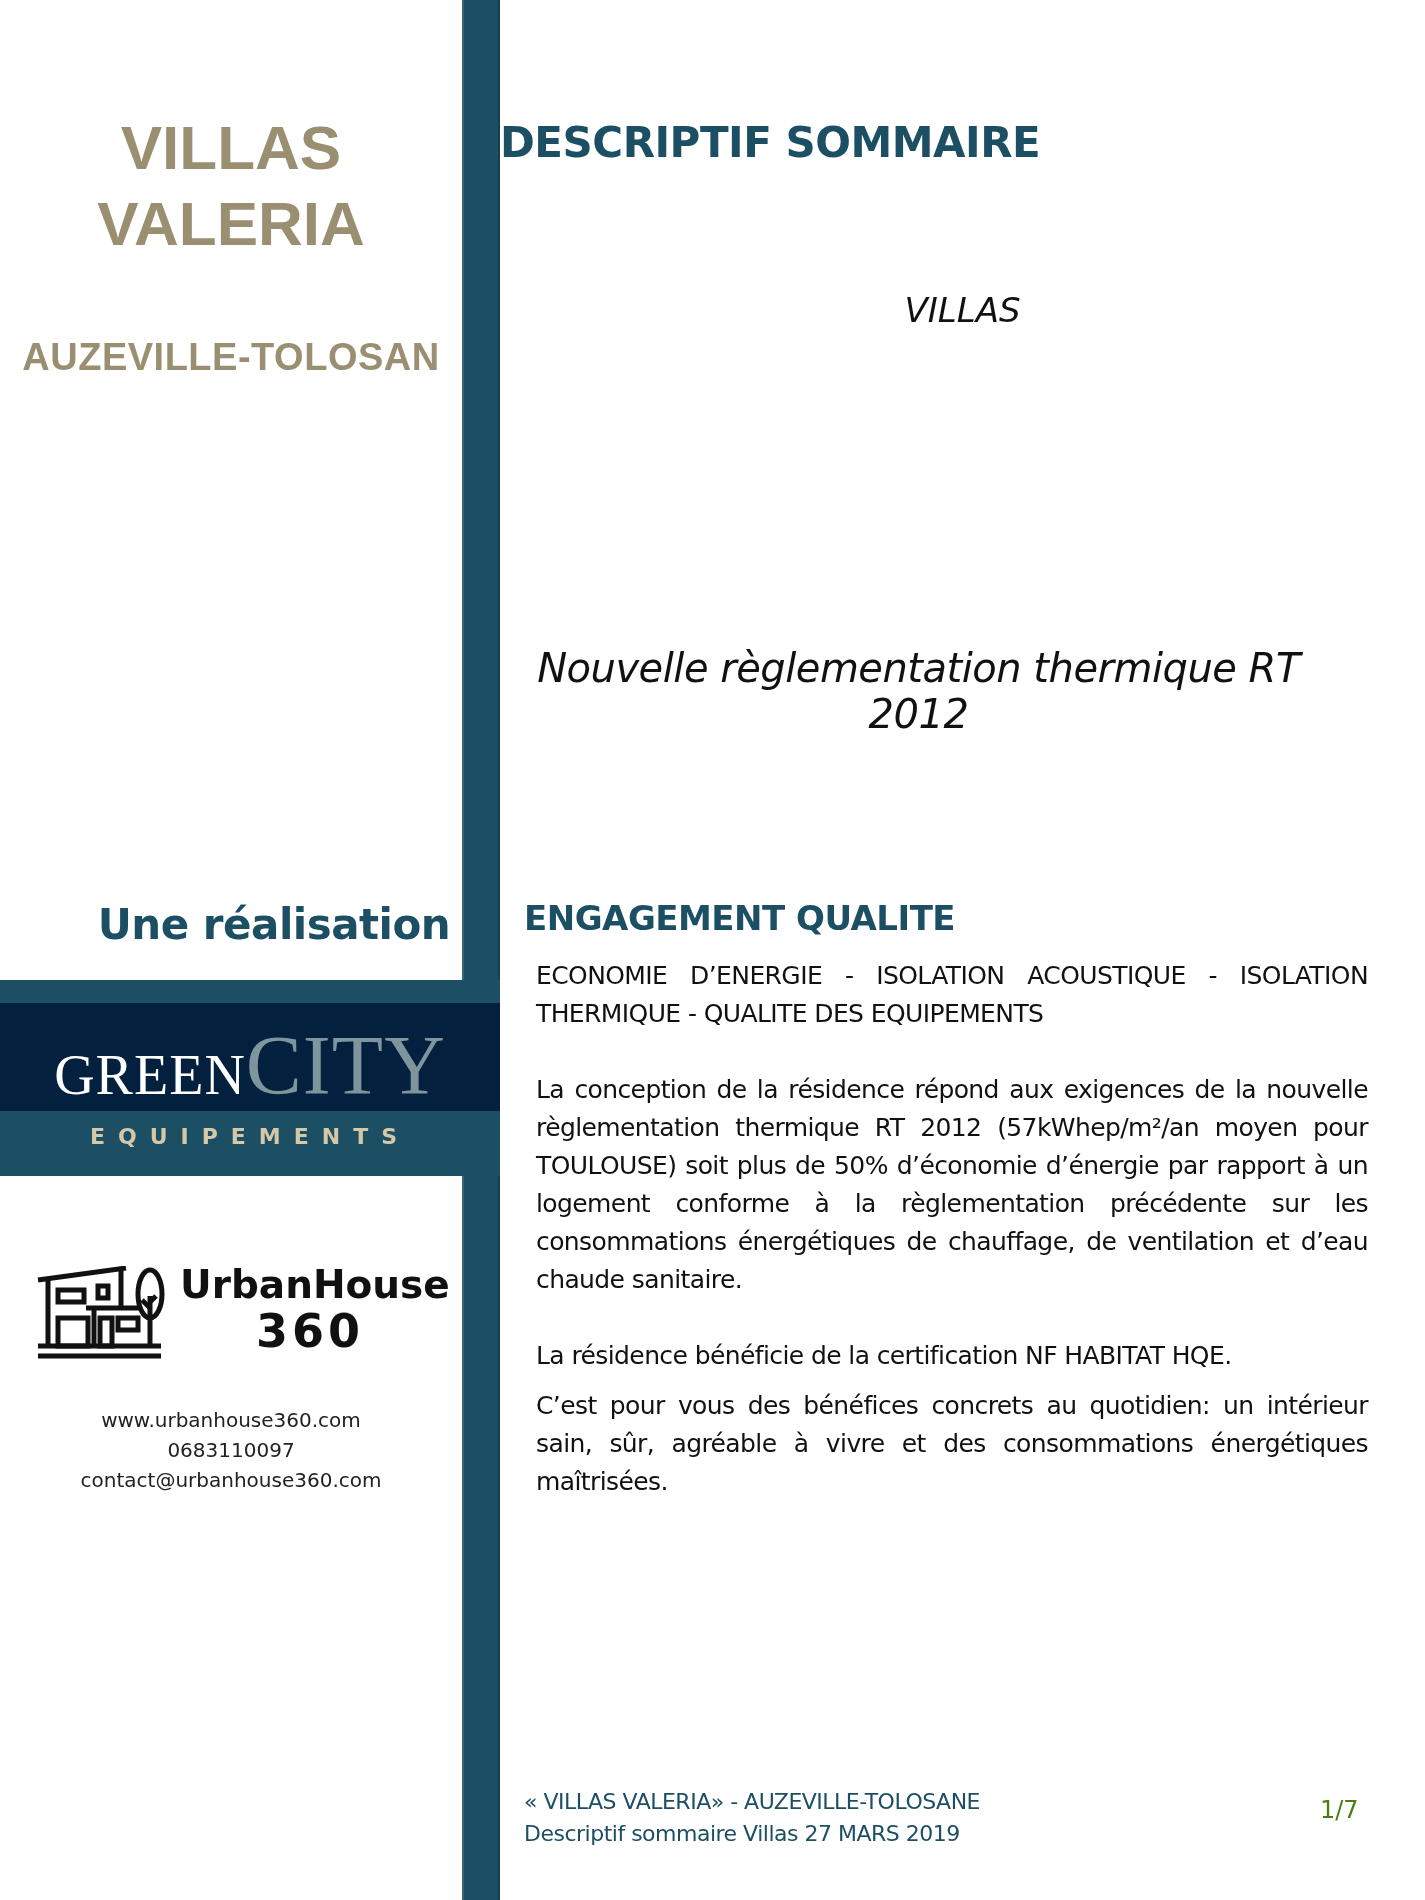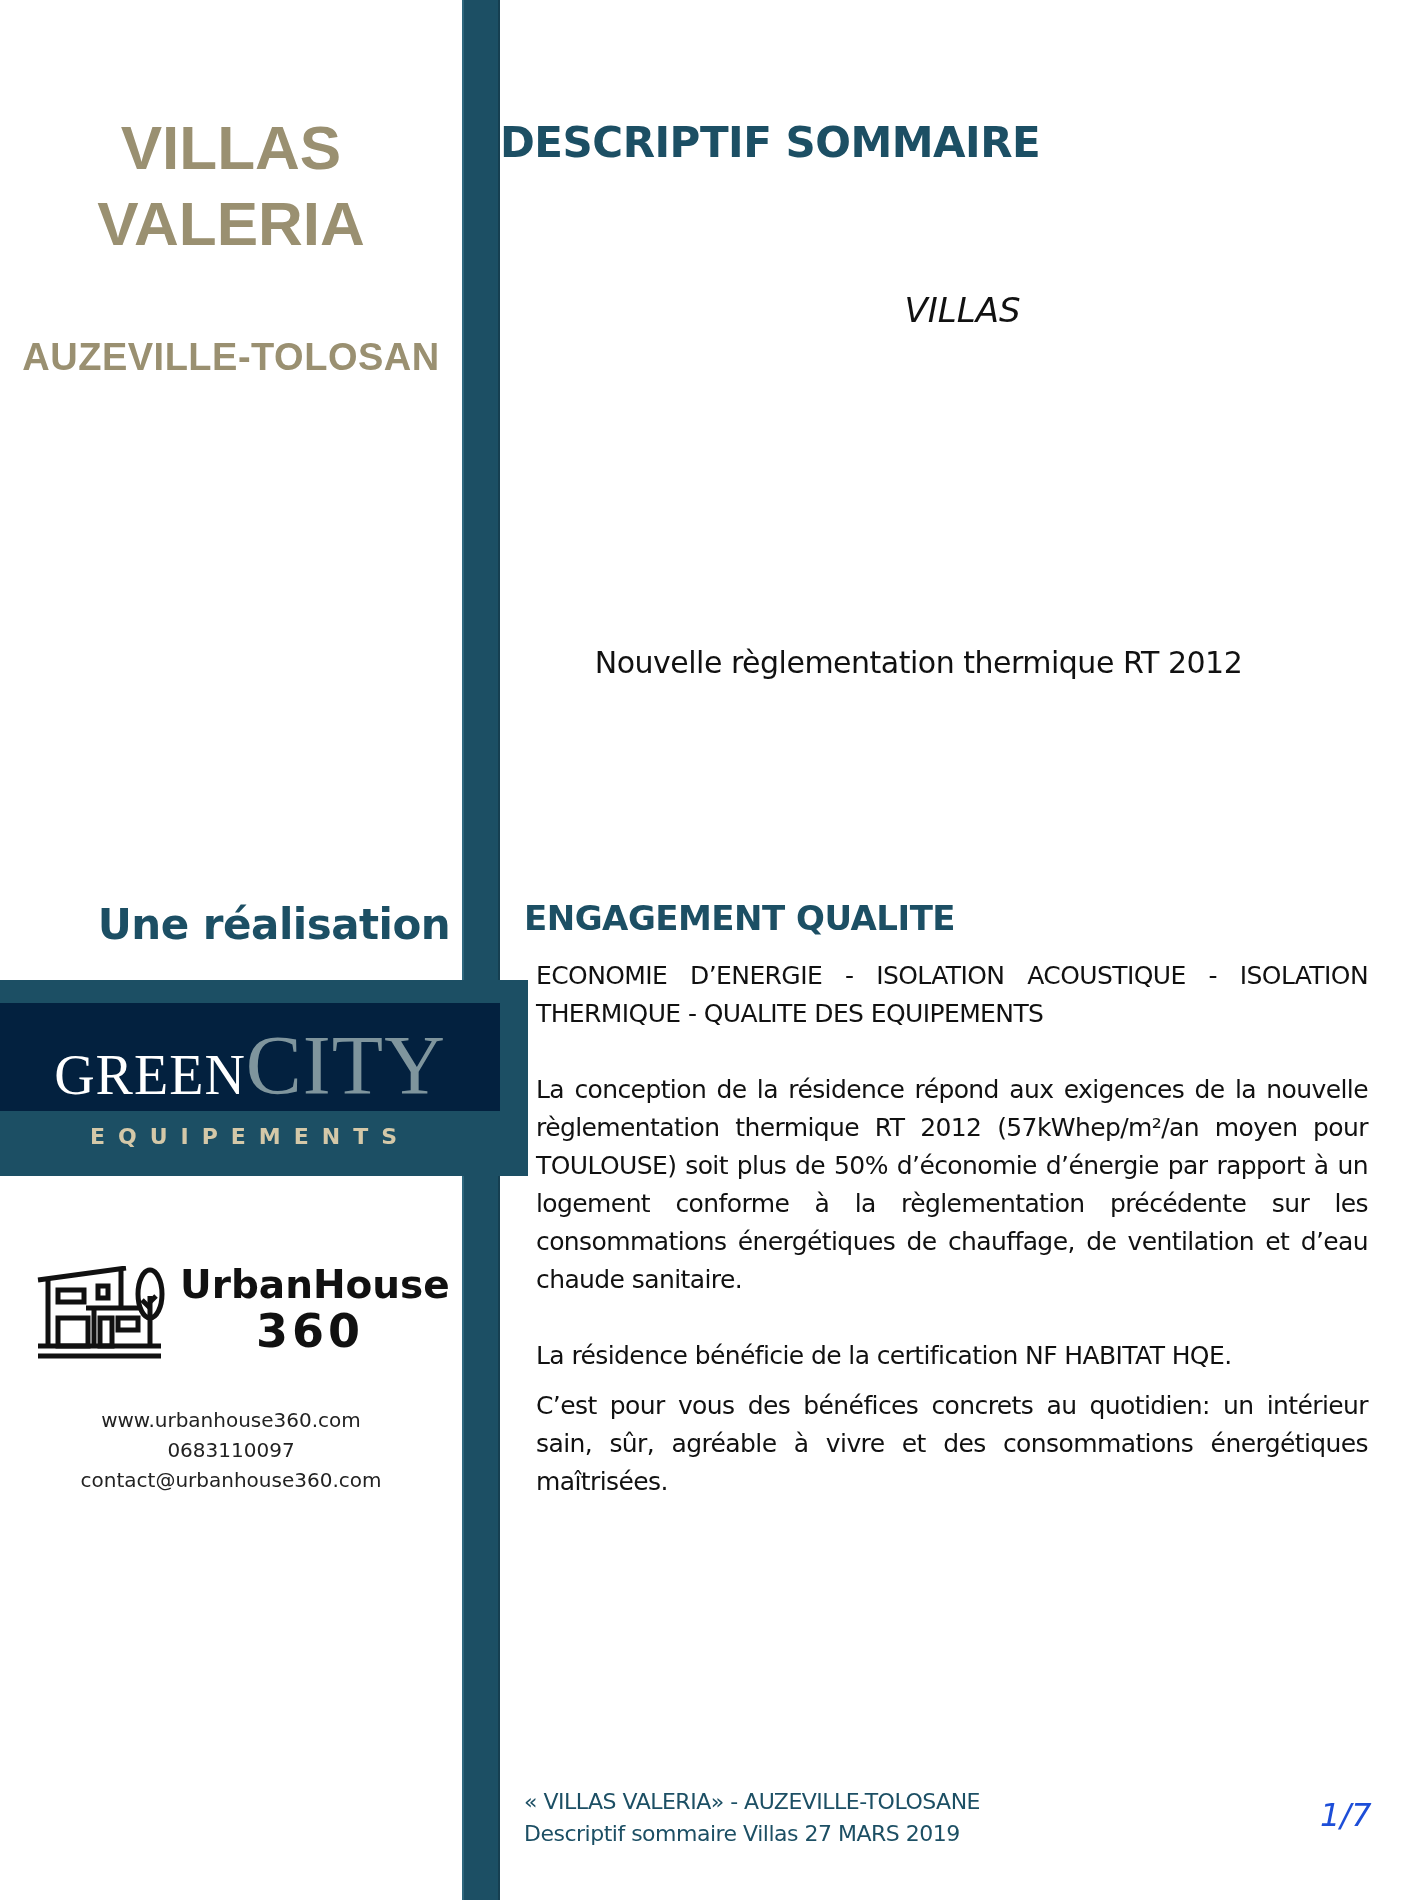--- a/index.html
+++ b/index.html
@@ -21,21 +21,20 @@
   .lt2 { top: 335px; font-size: 38px; line-height: 44px; letter-spacing: 0.5px; }
 
   .realisation {
     position: absolute; left: 0; width: 500px; top: 900px; text-align: center;
     font-family: "DejaVu Sans", sans-serif; font-weight: bold; font-size: 42px;
     color: #1c4f64; letter-spacing: -0.5px; padding-left: 24px;
   }
   .banner {
     position: absolute; left: 0; top: 980px; width: 500px; height: 196px;
     background: #1c4f64;
-    padding-left: 28px;
   }
   .banner-dark {
     position: absolute; left: 0; top: 23px; width: 500px; height: 108px;
     background: #03213f;
   }
   .logo-text {
     position: absolute; left: 0; width: 500px; top: 14px; text-align: center;
     font-family: "Liberation Serif", serif; white-space: nowrap;
   }
   .logo-green { color: #ffffff; font-size: 56px; letter-spacing: 1px; }
@@ -66,21 +65,21 @@
     position: absolute; left: 500px; width: 925px; top: 118px; text-align: left;
     font-family: "DejaVu Sans", sans-serif; font-weight: bold; font-size: 42px;
     color: #1c4f64; letter-spacing: -0.5px;
   }
   .doc-sub {
     position: absolute; left: 500px; width: 925px; top: 290px; text-align: center;
     font-family: "DejaVu Sans", sans-serif; font-style: italic; font-size: 34px; color: #111;
   }
   .doc-rt {
     position: absolute; left: 500px; width: 837px; top: 645px; text-align: center;
-    font-family: "DejaVu Sans", sans-serif; font-size: 30px; color: #111;
+    font-family: "DejaVu Sans", sans-serif; font-style: italic; font-size: 40px; color: #111;
     letter-spacing: -0.5px;
   }
   .sec-title {
     position: absolute; left: 524px; top: 898px;
     font-family: "DejaVu Sans", sans-serif; font-weight: bold; font-size: 34px; color: #1c4f64;
     letter-spacing: -0.5px;
   }
   .body-block {
     position: absolute; left: 524px; width: 856px;
     font-family: "DejaVu Sans", sans-serif; font-size: 25px; color: #111;
@@ -91,21 +90,21 @@
   .b3 { top: 1325px; }
   .body-block p { margin: 12px; }
 
   .footer {
     position: absolute; left: 524px; top: 1786px;
     font-family: "DejaVu Sans", sans-serif; font-size: 22px; color: #1c4f64; line-height: 32px;
     letter-spacing: -0.5px;
   }
   .page-num {
     position: absolute; left: 1320px; top: 1796px;
-    font-family: "DejaVu Sans", sans-serif; font-size: 32px; color: #1d4ed8; font-style: italic;
+    font-family: "DejaVu Sans", sans-serif; font-size: 24px; color: #4d7c0f;
   }
 </style>
 </head>
 <body>
 
 <div class="vbar"></div>
 
 <div class="left-title lt1">
   <div>VILLAS</div>
   <div>VALERIA</div>

